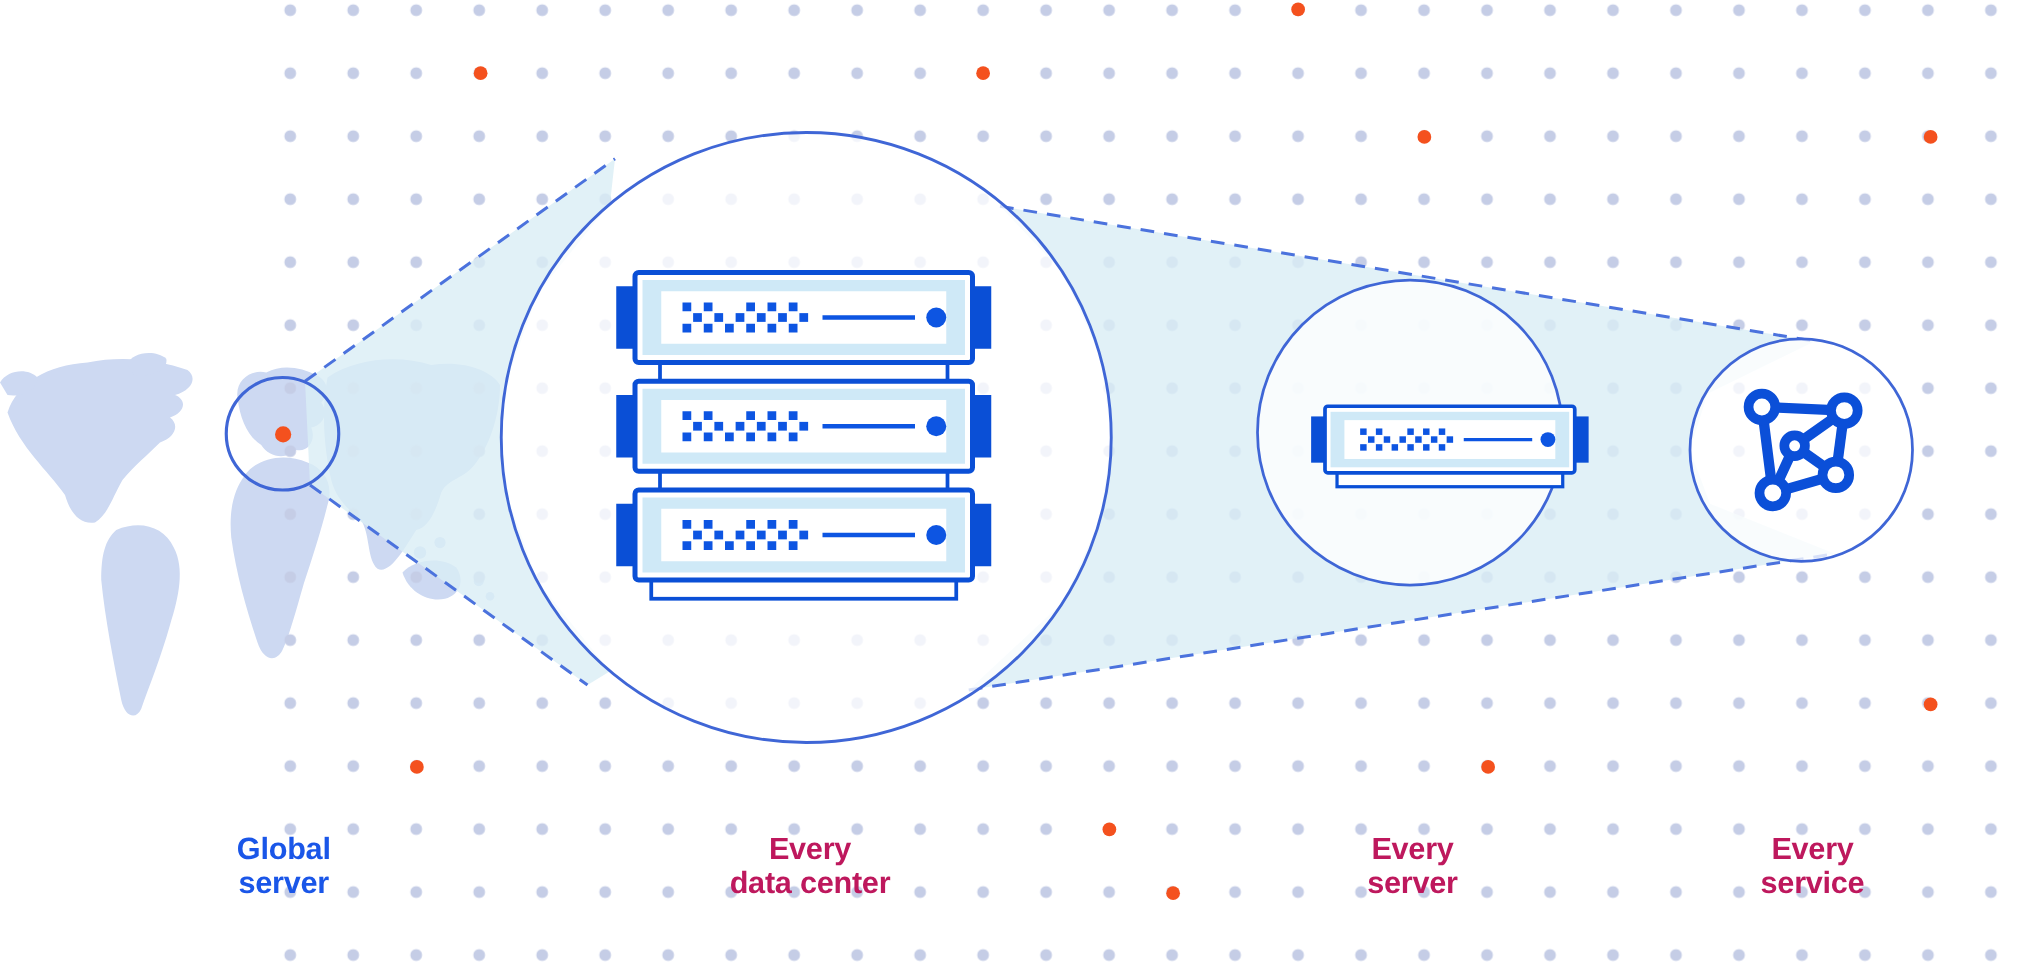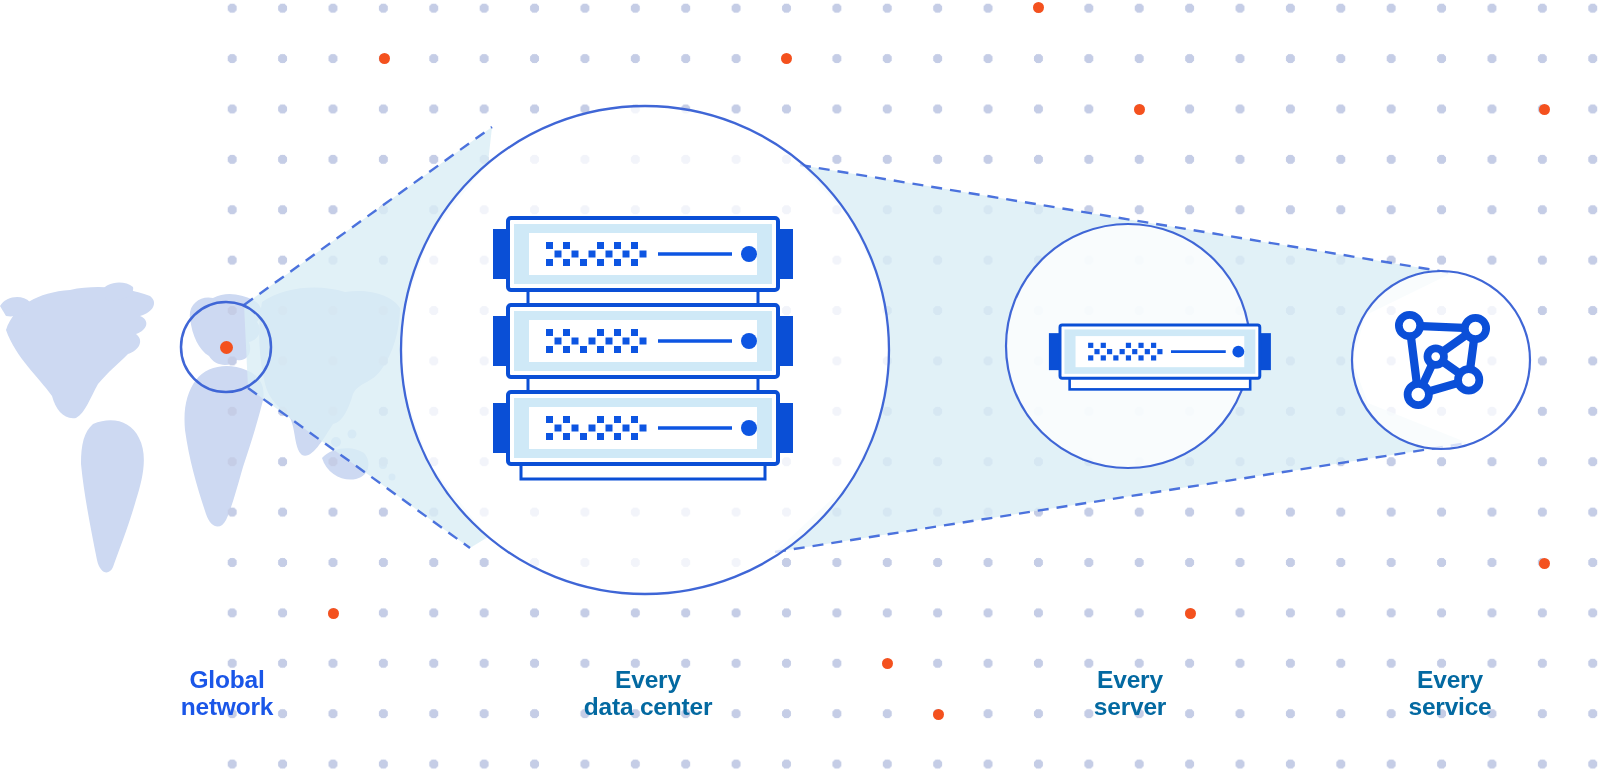--- a/index.html
+++ b/index.html
@@ -19,21 +19,21 @@
     position:absolute;width:11px;height:11px;border-radius:50%;
     background:#f4511e;
   }
   .map-marker{
     position:absolute;width:13px;height:13px;border-radius:50%;
     background:#f4511e;left:219.5px;top:340.5px;
   }
   .stage-label{
     position:absolute;top:666px;width:240px;
     text-align:center;font-size:24.5px;font-weight:bold;line-height:27px;
-    letter-spacing:-0.2px;color:#0369a1;white-space:pre-line;
+    letter-spacing:-0.2px;color:#be185d;white-space:pre-line;
   }
   .stage-label.blue{color:#1a56e8;}
 </style>
 </head>
 <body>
 
 <svg class="layer" width="410" height="390" viewBox="0 0 410 390" style="left:0;top:262px;">
   <g fill="#cdd9f2" stroke="none">
 
     <path d="M6,68 C14,44 38,30 70,28 C98,22 128,26 150,34 C158,40 154,50 140,54 C150,58 148,68 136,72 C144,78 140,88 128,92 C118,102 108,110 98,122 C90,136 86,150 76,156 C64,158 56,148 52,134 C38,114 16,96 6,68 Z"></path>
@@ -155,19 +155,19 @@
 <div class="accent-dot" style="left:1538.5px;top:103.5px;"></div>
 <div class="accent-dot" style="left:1538.5px;top:557.5px;"></div>
 <div class="accent-dot" style="left:327.5px;top:607.5px;"></div>
 <div class="accent-dot" style="left:1184.5px;top:607.5px;"></div>
 <div class="accent-dot" style="left:881.5px;top:657.5px;"></div>
 <div class="accent-dot" style="left:932.5px;top:708.5px;"></div>
 
 <div class="map-marker"></div>
 
 <div class="stage-label blue" style="left:107px;">Global
-network</div>
+server</div>
 <div class="stage-label" style="left:528px;">Every
 data center</div>
 <div class="stage-label" style="left:1010px;">Every
 server</div>
 <div class="stage-label" style="left:1330px;">Every
 service</div>
 
 </body></html>

